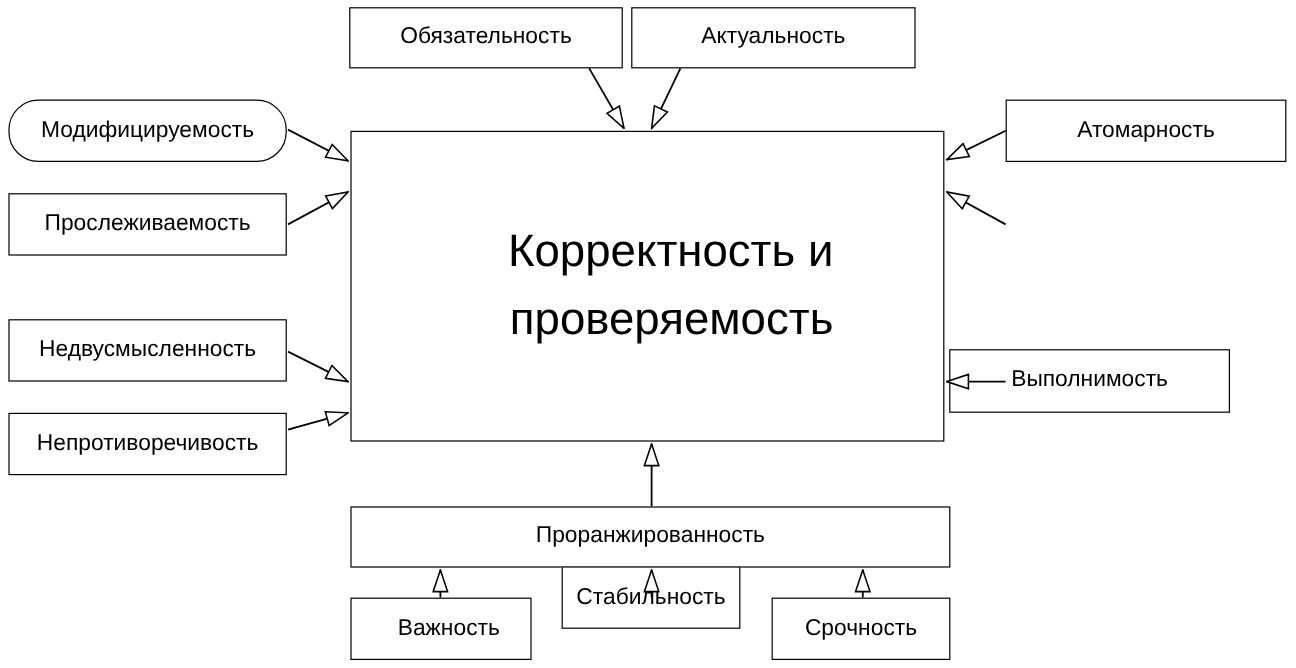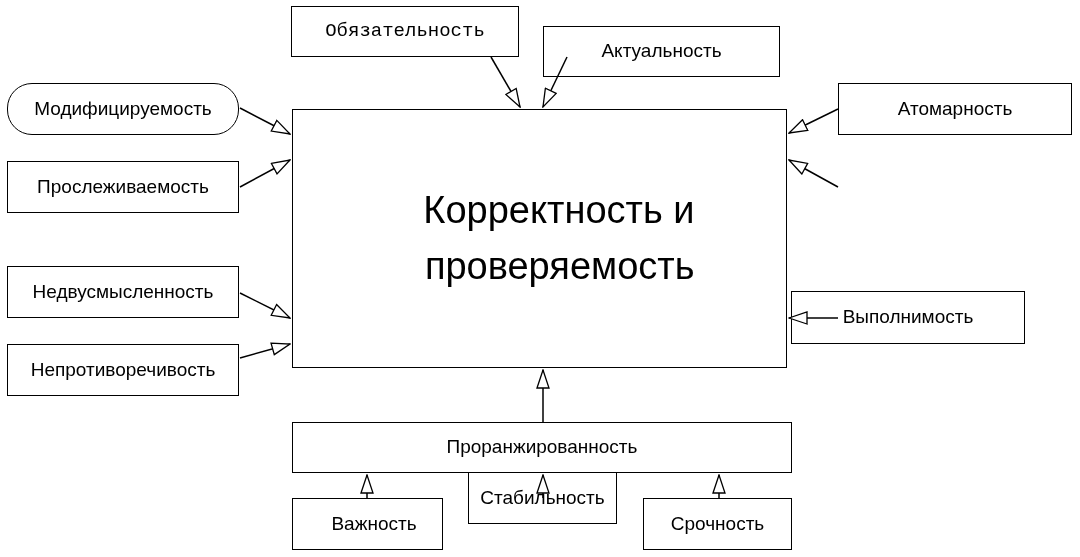--- a/index.html
+++ b/index.html
@@ -44,24 +44,24 @@
     width: 1080px;
     height: 557px;
     pointer-events: none;
   }
 </style>
 </head>
 <body>
 
 <div class="diagram">
 
-  <div class="node" style="left:291px; top:6px; width:228px; height:51px;font-family:Liberation Mono, monospace;">
+  <div class="node" style="left:291px; top:6px; width:228px; height:51px;">
     <span>Обязательность</span>
   </div>
-  <div class="node" style="left:543px; top:6px; width:237px; height:51px;margin-top:20px;">
+  <div class="node" style="left:526px; top:6px; width:237px; height:51px;">
     <span>Актуальность</span>
   </div>
 
   <div class="node" style="left:7px; top:83px; width:232px; height:52px;border-radius:25px;">
     <span>Модифицируемость</span>
   </div>
   <div class="node" style="left:7px; top:161px; width:232px; height:52px;">
     <span>Прослеживаемость</span>
   </div>
   <div class="node" style="left:7px; top:266px; width:232px; height:52px;">

